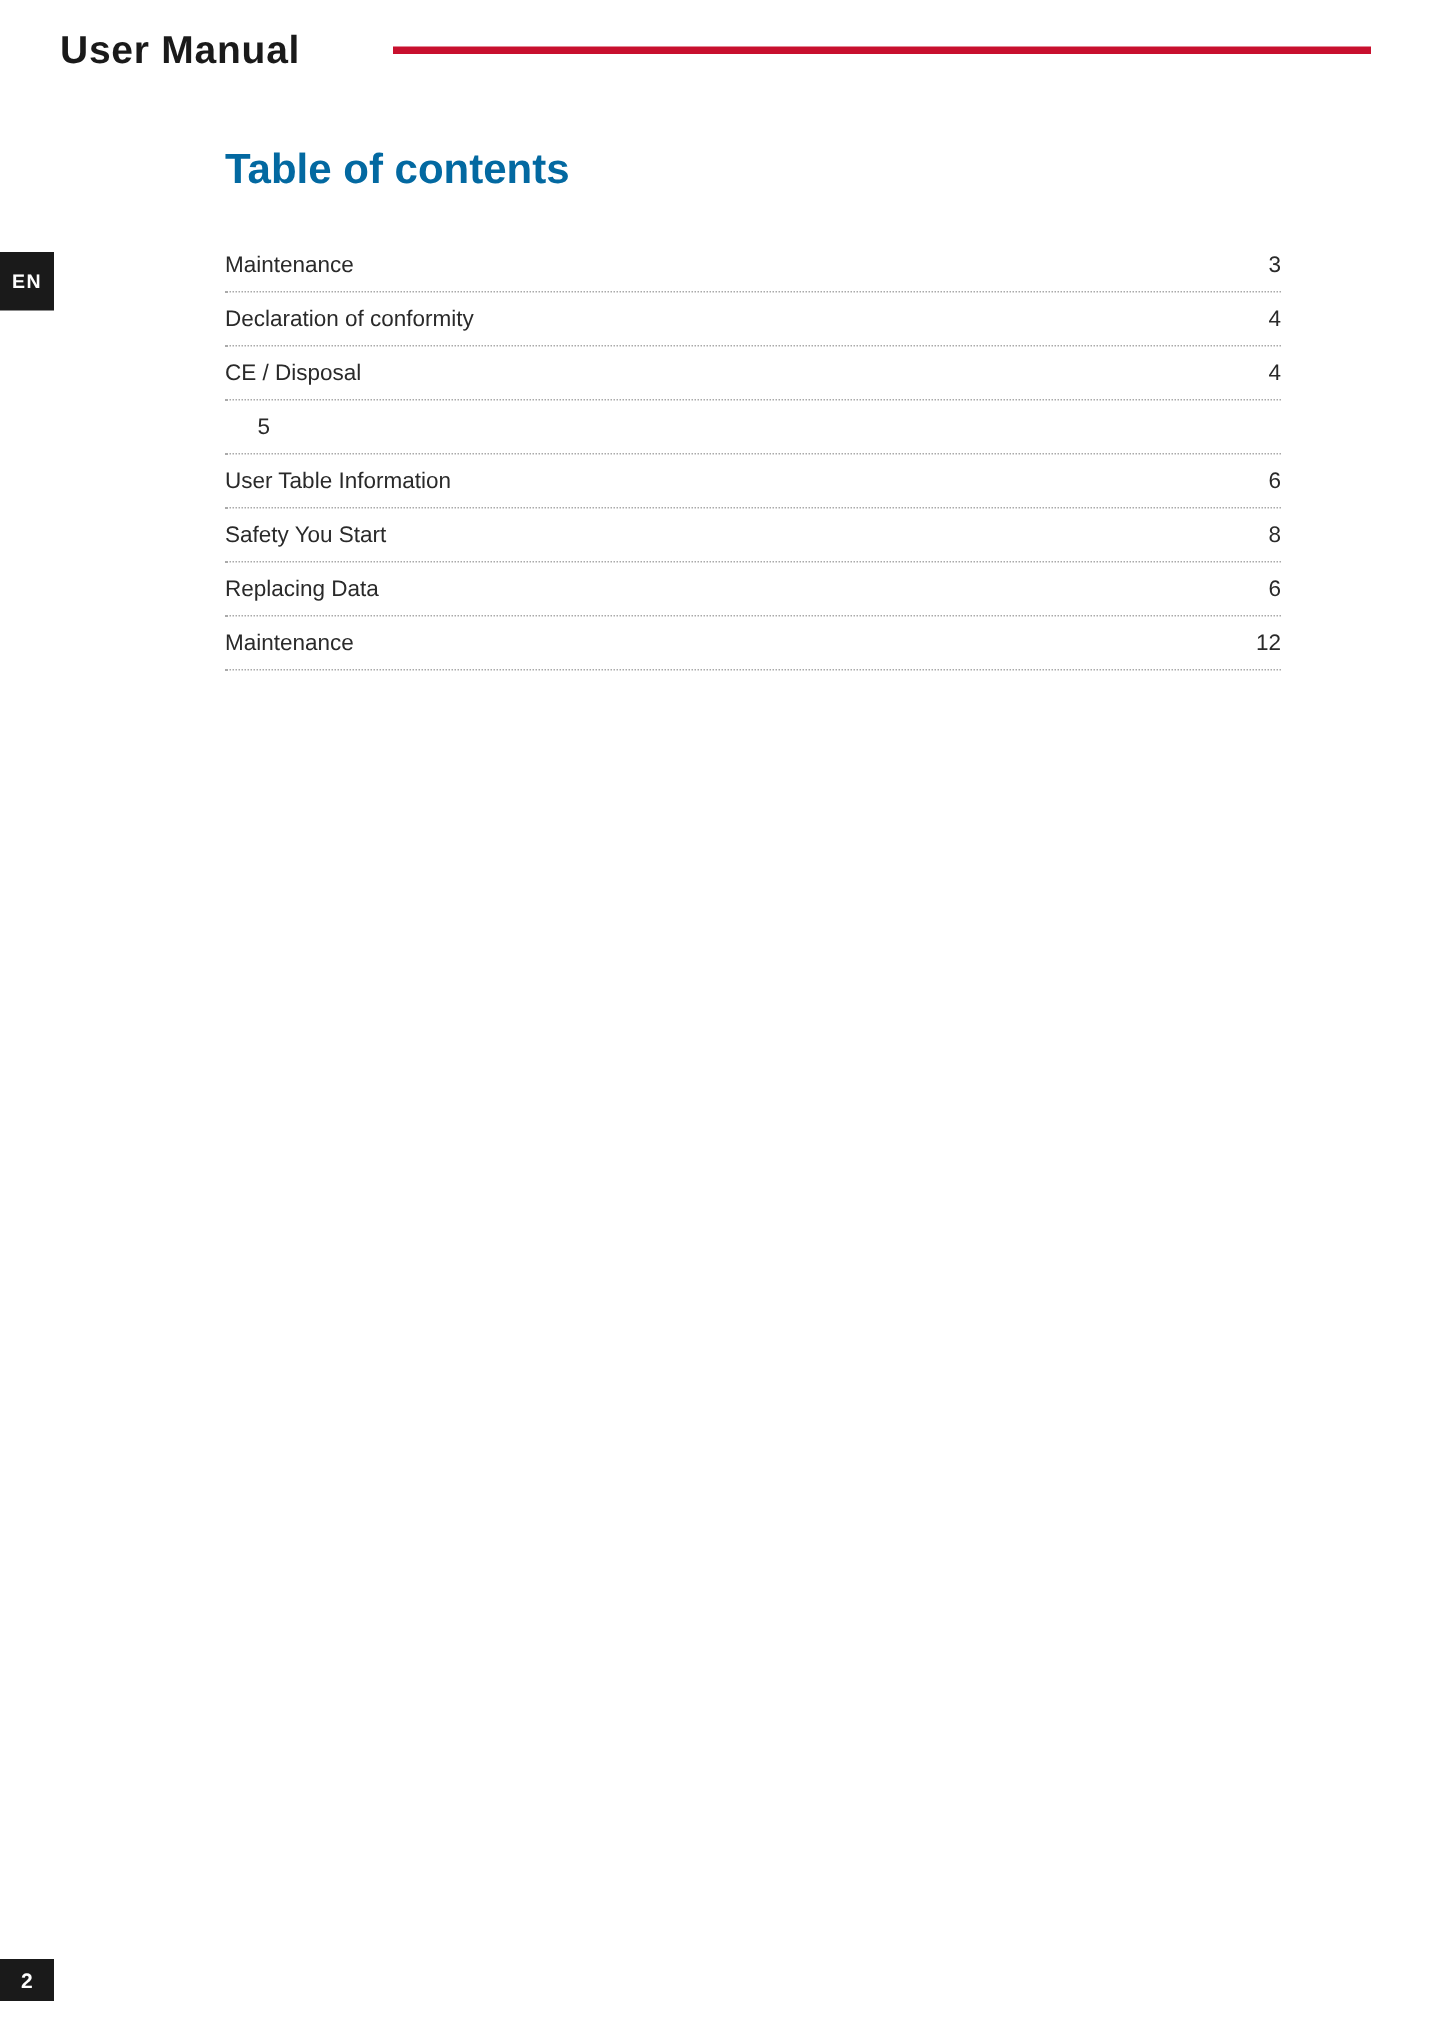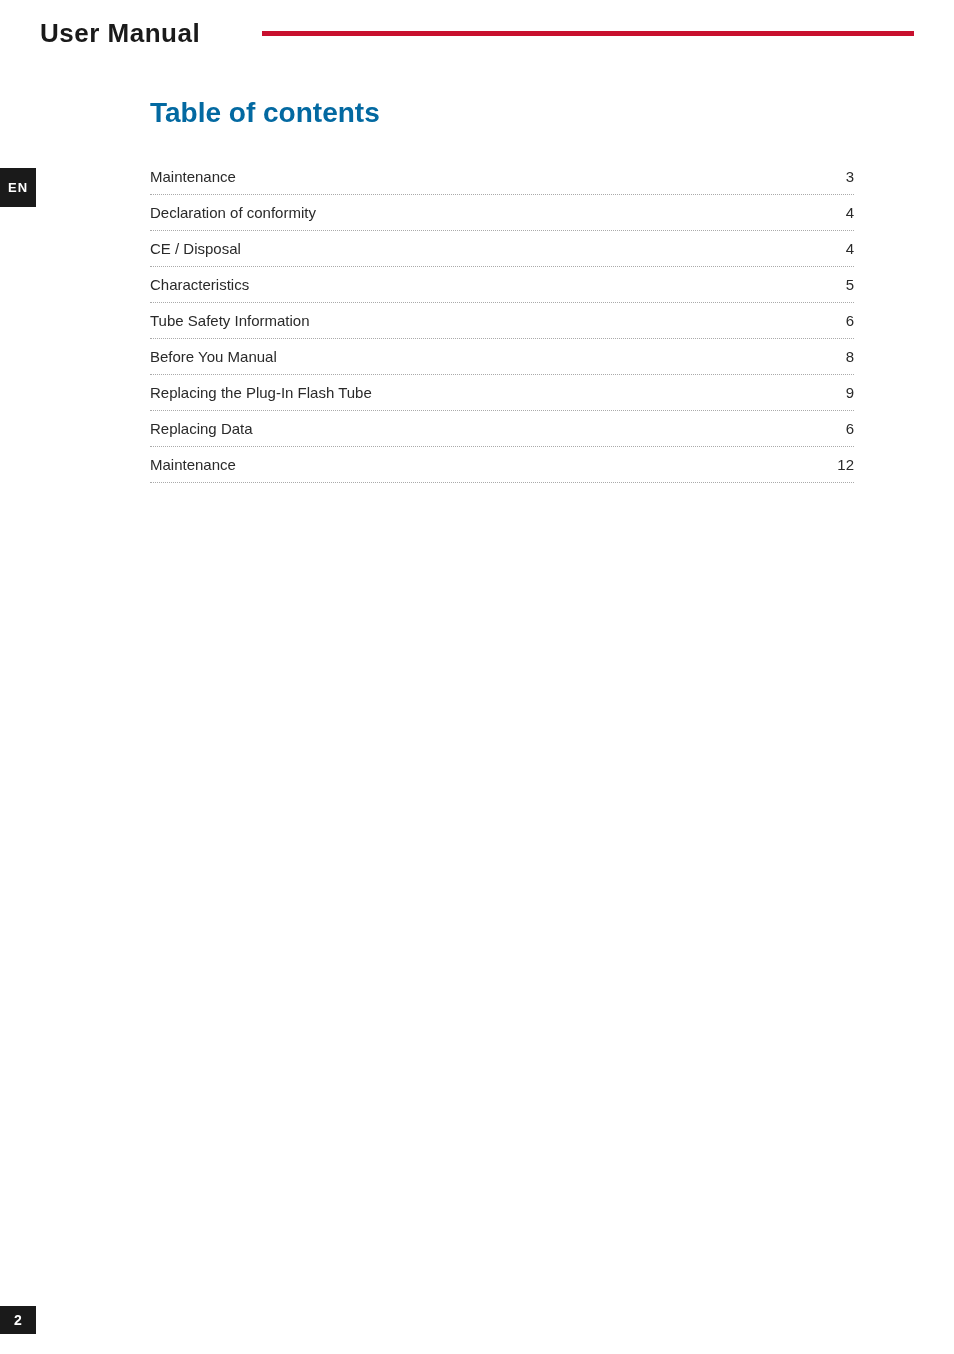--- a/index.html
+++ b/index.html
@@ -150,34 +150,29 @@
       </div>
       <div class="toc-row">
         <span class="toc-text">Declaration of conformity</span>
         <span class="toc-page">4</span>
       </div>
       <div class="toc-row">
         <span class="toc-text">CE / Disposal</span>
         <span class="toc-page">4</span>
       </div>
       <div class="toc-row">
-        <span class="toc-text">Characteristics</span>
         <span class="toc-page">5</span>
       </div>
       <div class="toc-row">
-        <span class="toc-text">Tube Safety Information</span>
+        <span class="toc-text">User Table Information</span>
         <span class="toc-page">6</span>
       </div>
       <div class="toc-row">
-        <span class="toc-text">Before You Manual</span>
+        <span class="toc-text">Safety You Start</span>
         <span class="toc-page">8</span>
-      </div>
-      <div class="toc-row">
-        <span class="toc-text">Replacing the Plug-In Flash Tube</span>
-        <span class="toc-page">9</span>
       </div>
       <div class="toc-row">
         <span class="toc-text">Replacing Data</span>
         <span class="toc-page">6</span>
       </div>
       <div class="toc-row">
         <span class="toc-text">Maintenance</span>
         <span class="toc-page">12</span>
       </div>
     </div>

